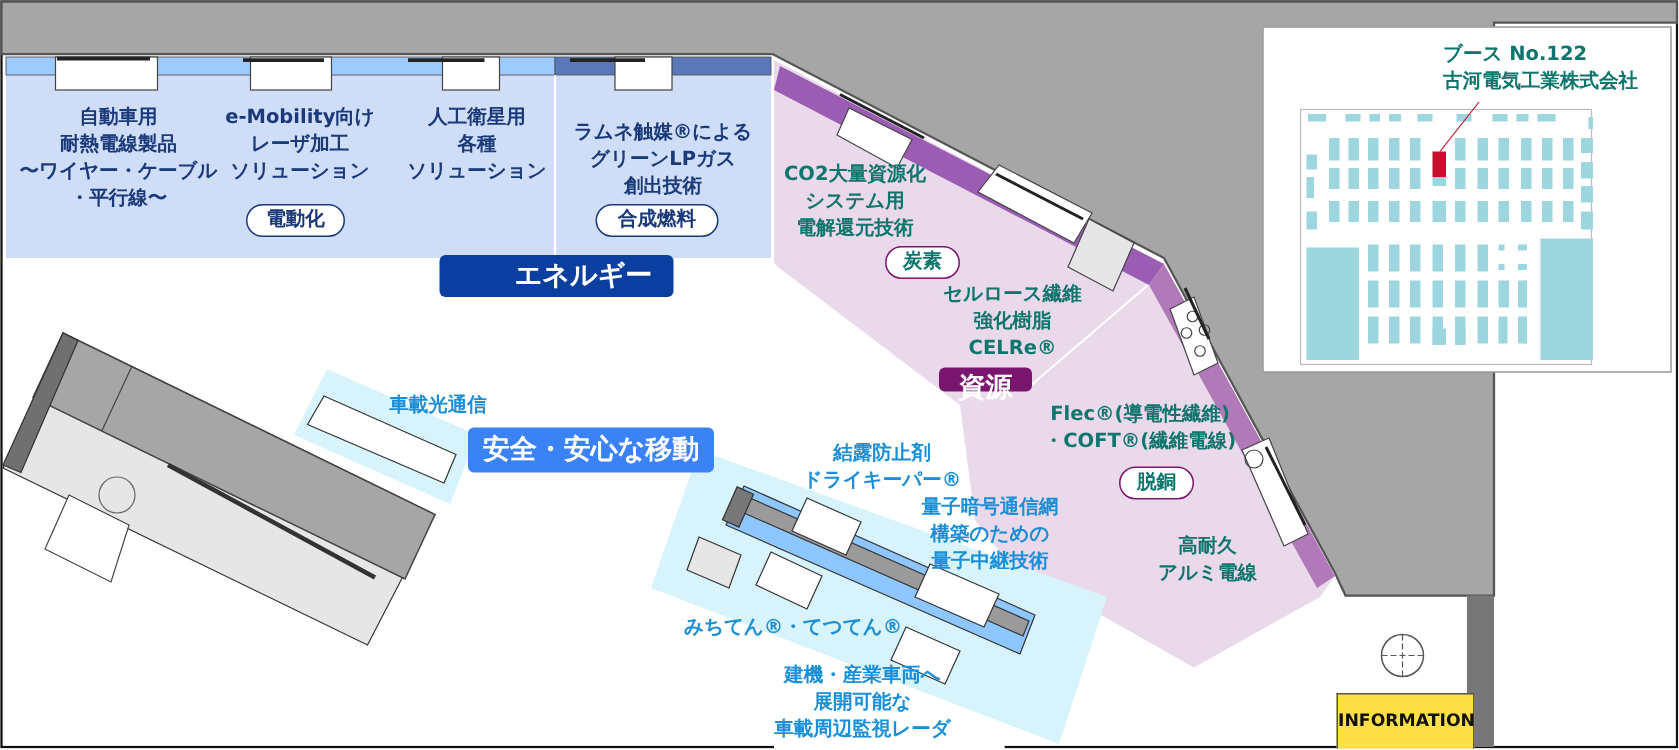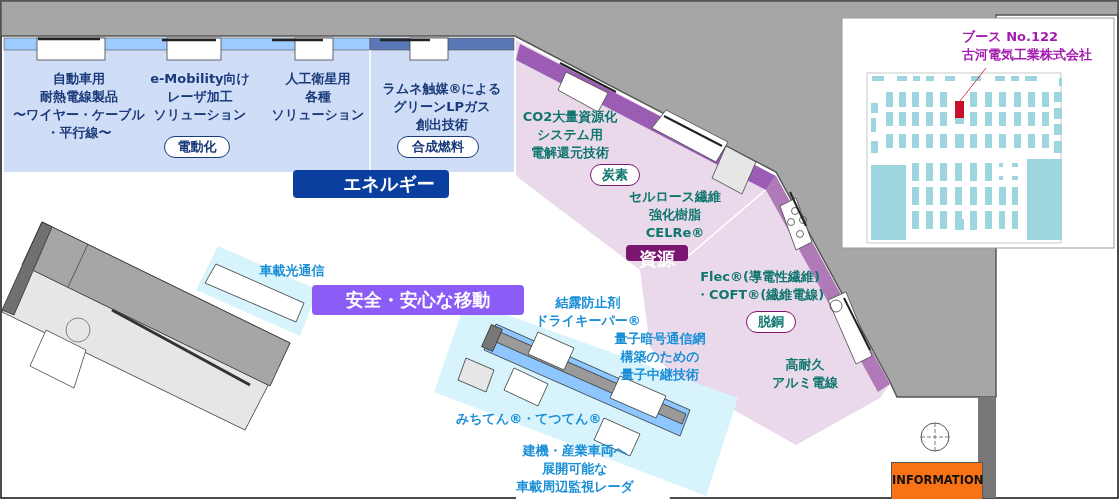--- a/index.html
+++ b/index.html
@@ -8,23 +8,23 @@
   #plan { position:absolute; left:0; top:0; width:1119px; height:500px; }
   .lbl { position:absolute; text-align:center; font-weight:bold; line-height:18px; font-size:13px; white-space:pre; }
   .navy { color:#1b3a7a; }
   .purple { color:#0f766e; }
   .cyan { color:#1a8fd8; }
   .pill { position:absolute; border-radius:12px; background:#fff; font-weight:bold; font-size:13px;
           text-align:center; line-height:20px; height:20px; }
   .pill.navy { border:1.5px solid #1b3a7a; }
   .pill.purple { border:1.5px solid #7a1670; }
   .cat { position:absolute; color:#fff; font-weight:bold; text-align:center; border-radius:4px; }
-  .inset-title { position:absolute; color:#a21caf; font-weight:bold; font-size:13px; line-height:18px; }
+  .inset-title { position:absolute; color:#0f766e; font-weight:bold; font-size:13px; line-height:18px; }
   .info { position:absolute; left:891px; top:462px; width:90px; height:36px; border:1px solid #555;
-          border-bottom:none; background:#f97316; font-size:11.5px; font-weight:bold; text-align:center;
+          border-bottom:none; background:#fde047; font-size:11.5px; font-weight:bold; text-align:center;
           line-height:34px; color:#111; }
 </style>
 </head>
 <body>
 
 <svg id="plan" viewBox="0 0 1119 500" xmlns="http://www.w3.org/2000/svg">
 
   <rect x="1" y="1" width="1117" height="497" fill="#fff" stroke="#111" stroke-width="1.5"></rect>
 
   <polygon points="1,1 1118,1 1118,15 996,15 996,397 897,397 890,382 776,172 515,36 1,36" fill="#a6a6a6" stroke="#555" stroke-width="1.5"></polygon>
@@ -215,21 +215,21 @@
 強化樹脂
 CELRe®</div>
 <div class="cat" style="left:626px;top:245px;width:62px;height:16px;line-height:28px;font-size:18px;background:#7a1670;">資源</div>
 <div class="lbl purple" style="left:690px;top:268px;width:140px;">Flec®(導電性繊維)
 ・COFT®(繊維電線)</div>
 <div class="pill purple" style="left:746px;top:311px;width:48px;">脱銅</div>
 <div class="lbl purple" style="left:760px;top:356px;width:90px;">高耐久
 アルミ電線</div>
 
 <div class="lbl cyan" style="left:244px;top:262px;width:96px;">車載光通信</div>
-<div class="cat" style="left:312px;top:285px;width:212px;height:30px;line-height:30px;font-size:18px;background:#8b5cf6;">安全・安心な移動</div>
+<div class="cat" style="left:312px;top:285px;width:164px;height:30px;line-height:30px;font-size:18px;background:#3b82f6;">安全・安心な移動</div>
 <div class="lbl cyan" style="left:500px;top:294px;width:120px;margin-left:28px;">結露防止剤
 ドライキーパー®</div>
 <div class="lbl cyan" style="left:600px;top:330px;width:120px;">量子暗号通信網
 構築のための
 量子中継技術</div>
 <div class="lbl cyan" style="left:456px;top:410px;width:140px;">みちてん®・てつてん®</div>
 <div class="lbl cyan" style="left:510px;top:442px;width:130px;">建機・産業車両へ
 展開可能な
 車載周辺監視レーダ</div>
 

